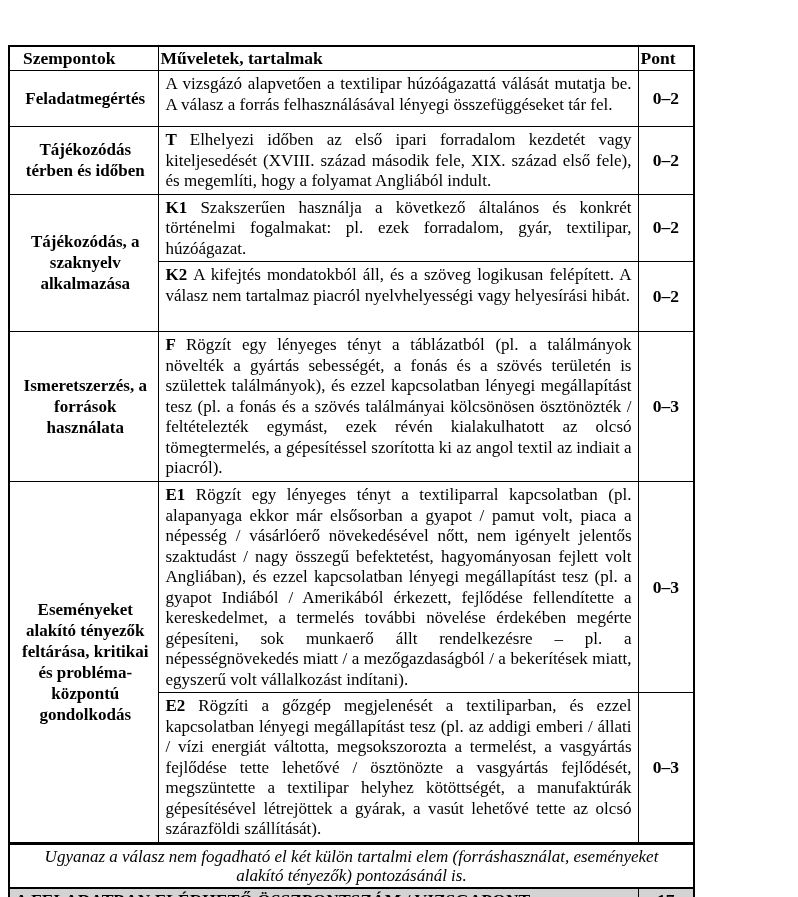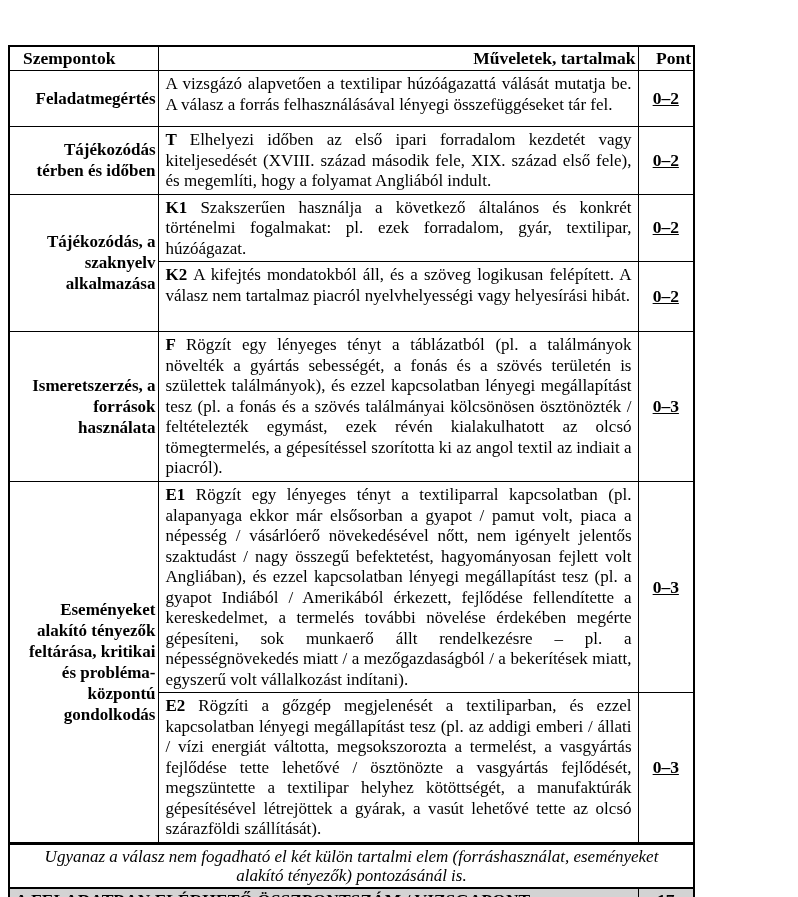--- a/index.html
+++ b/index.html
@@ -19,40 +19,39 @@
   
   table.rubric {
     position: absolute; top: 45px; left: 8px;
     width: 685px;
     border-collapse: collapse; table-layout: fixed;
     border: 2px solid #000;
   }
   .rubric th, .rubric td { border: 1px solid #000; overflow: hidden; }
 
   .rubric th {
-    font-size: 17.5px; font-weight: bold; text-align: right;
+    font-size: 17.5px; font-weight: bold; text-align: left;
     padding: 1px 2px; height: 21px;
   }
   .rubric th.h-crit { text-align: left; padding-left: 13px; margin-top: 44px; }
 
   td.c-crit {
     font-weight: bold; font-size: 17px; line-height: 21px;
-    vertical-align: middle; text-align: right;
+    vertical-align: middle; text-align: center;
     padding: 2px 2px 2px 5px;
   }
   td.c-ops {
     font-size: 17px; line-height: 20.5px;
     vertical-align: top; text-align: justify;
     padding: 3px 6px 2px 7px;
   }
   td.c-pont {
     font-weight: bold; font-size: 17.5px;
     text-align: center; vertical-align: middle;
     padding: 5px 2px;
-    text-decoration: underline;
   }
   .pfx { font-weight: bold; }
   .pfx:not(:empty)::after { content: " "; }
 
   tr.note-row td {
     font-style: italic; font-size: 17px; line-height: 19px;
     text-align: center; vertical-align: middle;
     padding: 2px 28px; border-top: 3px solid #000; border-bottom: 2px solid #000; border-radius: 12px;
   }
   tr.total-row td {

